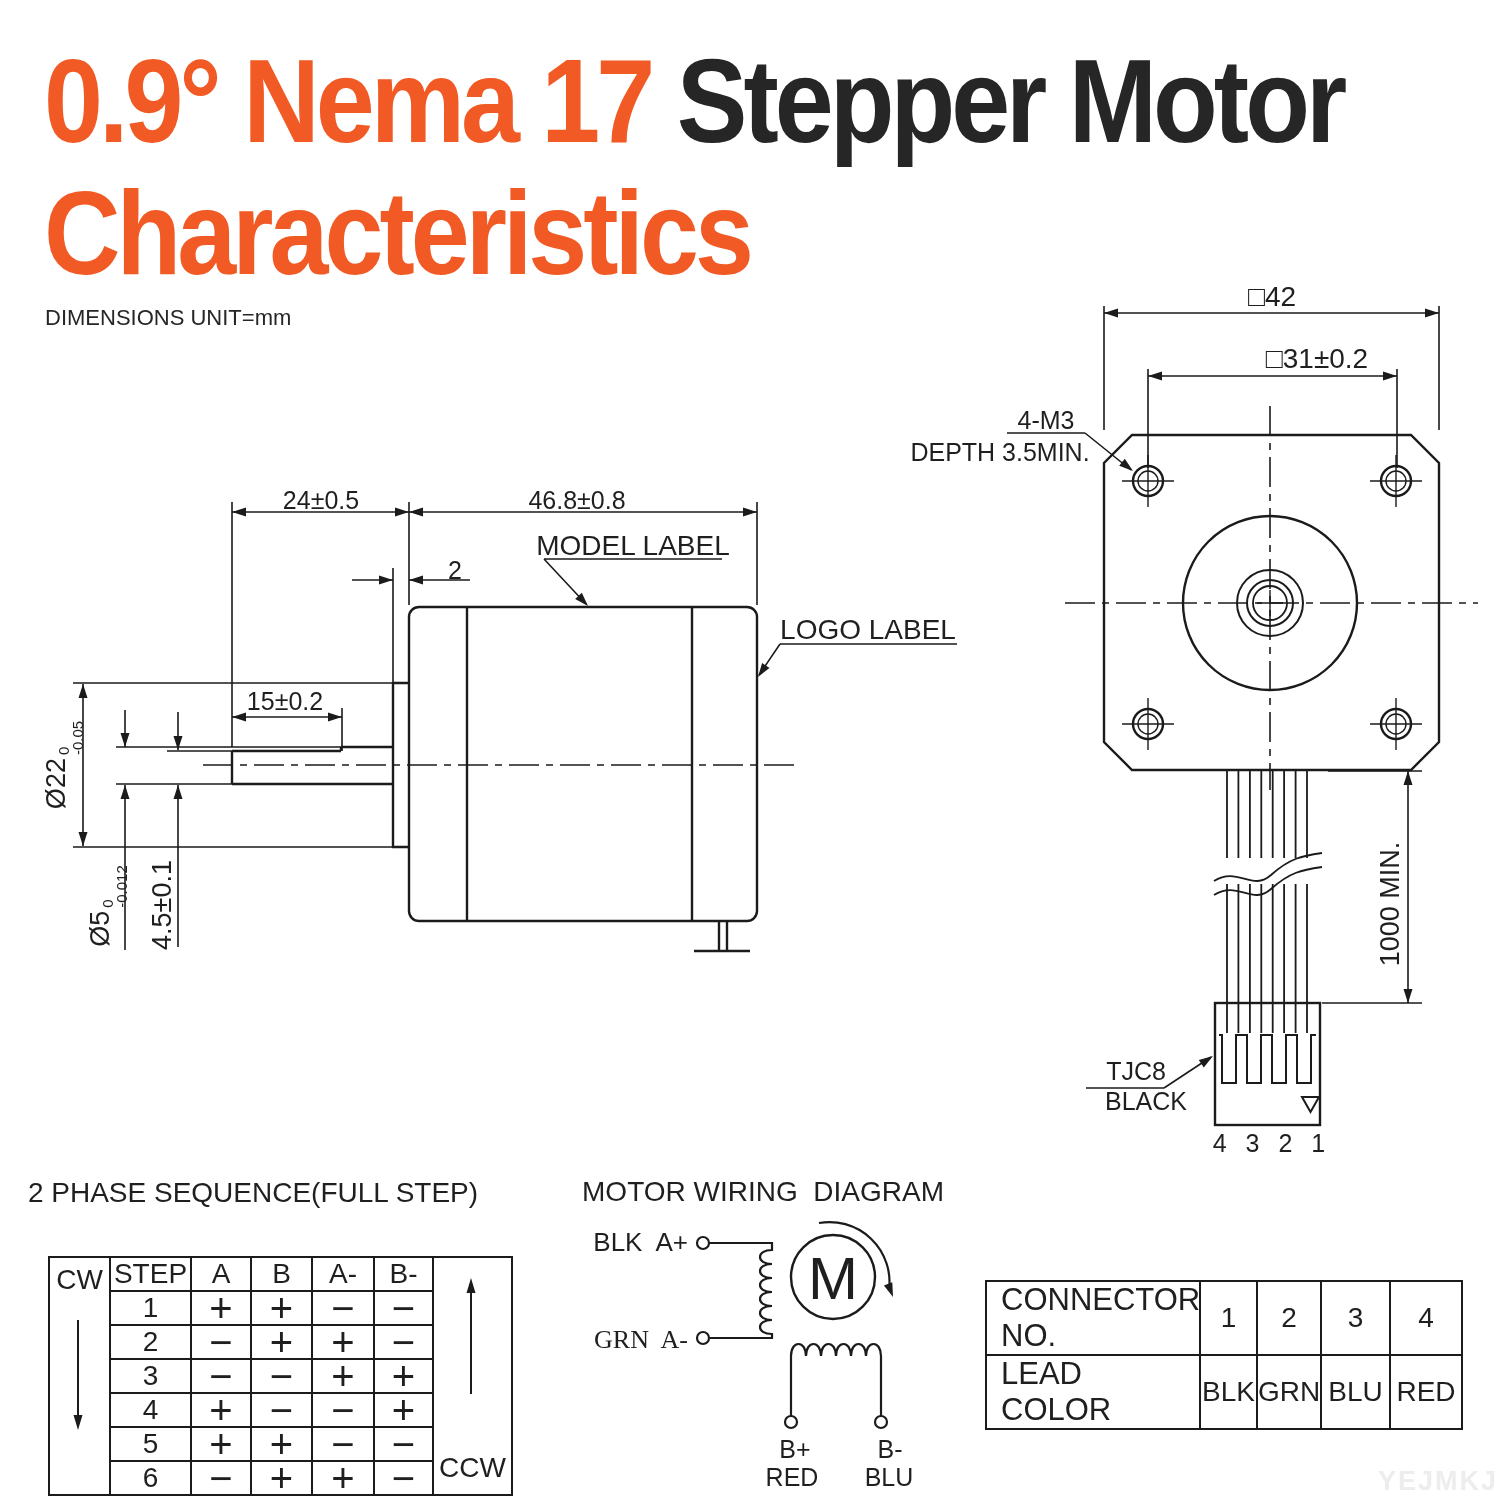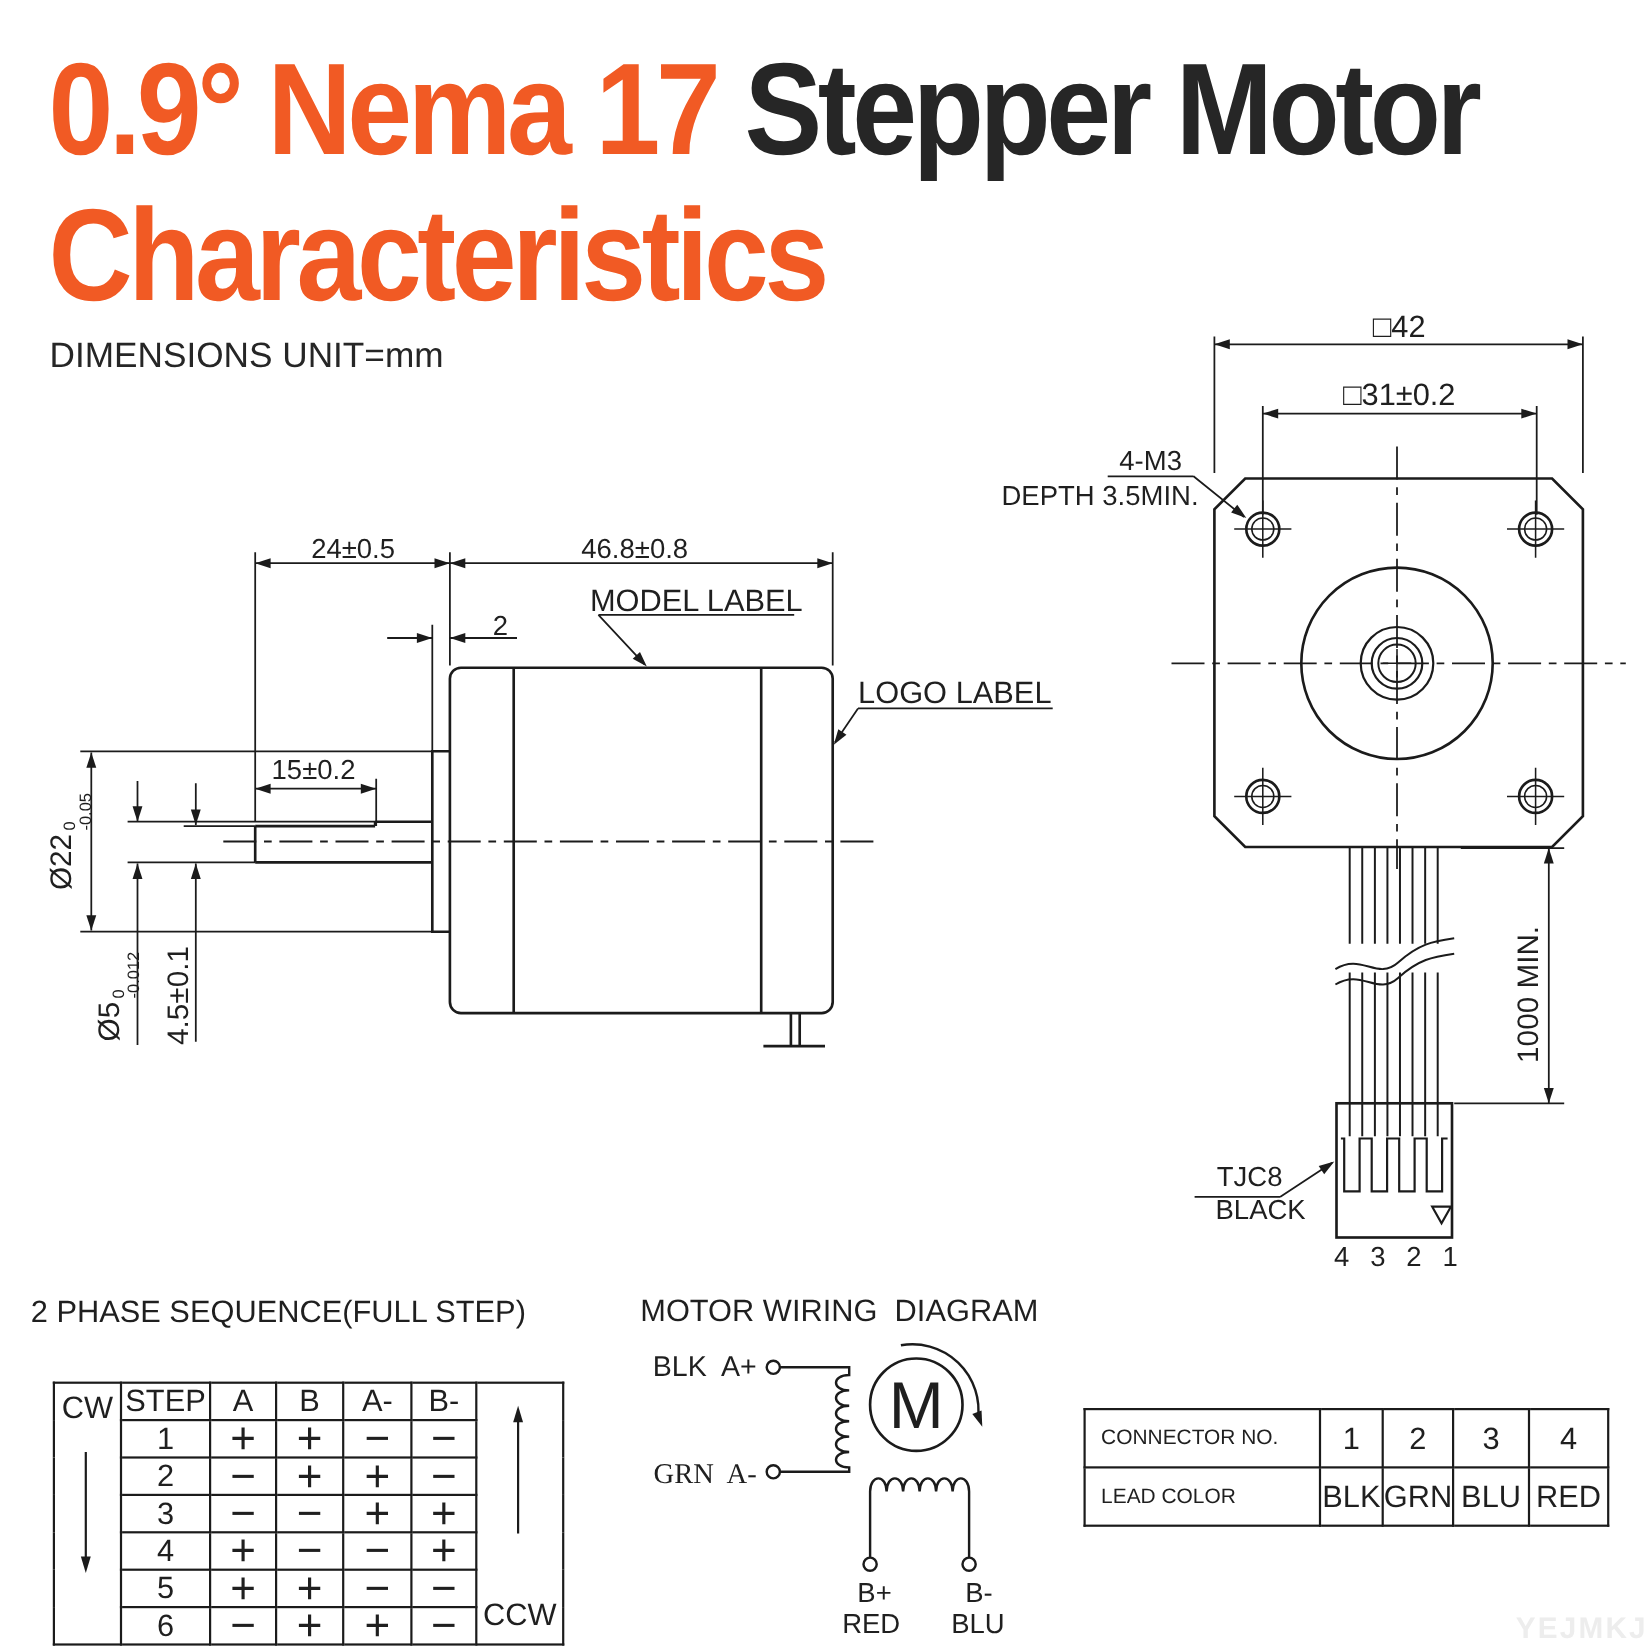--- a/index.html
+++ b/index.html
@@ -6,21 +6,21 @@
   .canvas{position:relative;width:1500px;height:1500px;background:#fff;overflow:hidden;
           font-family:"Liberation Sans",sans-serif;color:#1f1f1f;}
   svg.linework{position:absolute;left:0;top:0;z-index:1;}
   
   .title{position:absolute;left:44px;top:34px;z-index:2;font-weight:700;font-size:106px;
          letter-spacing:-4px;line-height:118px;transform:scaleY(1.12);transform-origin:top left;
          white-space:nowrap;}
   .orange{color:#F15A24;}
   .dark{color:#262626;}
   
-  .tl{position:absolute;z-index:2;font-size:32px;color:#262626;white-space:pre;}
+  .tl{position:absolute;z-index:2;font-size:22px;color:#262626;white-space:pre;}
   .dimtext{position:absolute;z-index:2;transform:translate(-50%,-50%);font-size:25px;white-space:pre;}
   .big28{font-size:28px;}
   .vlabel{position:absolute;z-index:2;transform:translate(-50%,-50%) rotate(-90deg);
           font-size:27px;white-space:nowrap;}
   .lbl-r{position:absolute;z-index:2;transform:translate(-100%,-50%);font-size:26px;white-space:pre;}
   .tol{display:inline-flex;flex-direction:column;align-items:flex-start;font-size:15px;
        line-height:14px;margin-left:3px;vertical-align:-4px;}
   .tol i{font-style:normal;}
   .motorM{position:absolute;z-index:2;transform:translate(-50%,-50%);font-size:60px;font-weight:400;}
   .pins{letter-spacing:6px;}
@@ -28,21 +28,21 @@
              font-weight:700;letter-spacing:2px;color:#EDEDED;}
   
   table.dtable{position:absolute;z-index:2;border-collapse:collapse;table-layout:fixed;
                background:transparent;}
   table.dtable td{border:2px solid #1b1b1b;text-align:center;padding:0;font-size:28px;color:#1f1f1f;}
   table.ptable{left:48px;top:1256px;width:463px;}
   table.ptable td.cw{vertical-align:top;padding-top:6px;}
   table.ptable td.ccw{vertical-align:bottom;padding-bottom:10px;}
   table.ptable td.sign{font-size:40px;line-height:28px;}
   table.ctable{left:985px;top:1280px;width:476px;}
-  table.ctable td.rowhead{text-align:left;padding-left:14px;font-size:19px;}
+  table.ctable td.rowhead{text-align:left;padding-left:14px;font-size:31px;}
 </style>
 </head>
 <body>
 
 <div class="canvas">
 
   <svg class="linework" width="1500" height="1500" viewBox="0 0 1500 1500" aria-hidden="true">
     <g stroke="#1b1b1b" fill="none">
 
       <g stroke-width="2.4">
@@ -182,21 +182,21 @@
         <i>0</i>
         <i>-0.05</i>
       </span></div>
   <div class="vlabel" style="left:107px;top:906px;"><span>Ø5</span><span class="tol">
         <i>0</i>
         <i>-0.012</i>
       </span></div>
   <div class="vlabel" style="left:162px;top:905px;">4.5±0.1</div>
 
   <div class="dimtext big28" style="left:1272px;top:297px;">□42</div>
-  <div class="dimtext big28" style="left:1272px;top:359px;">□31±0.2</div>
+  <div class="dimtext big28" style="left:1317px;top:359px;">□31±0.2</div>
   <div class="dimtext" style="left:1046px;top:420px;">4-M3</div>
   <div class="dimtext" style="left:1000px;top:452px;">DEPTH 3.5MIN.</div>
   <div class="vlabel" style="left:1390px;top:904px;">1000 MIN.</div>
   <div class="dimtext" style="left:1125px;top:1071px;margin-left:11px;">TJC8</div>
   <div class="dimtext" style="left:1130px;top:1101px;margin-left:16px;">BLACK</div>
   <div class="dimtext pins" style="left:1272px;top:1143px;">4 3 2 1</div>
 
   <div class="dimtext big28" style="left:253px;top:1193px;transform:translate(-50%,-50%);">2 PHASE SEQUENCE(FULL STEP)</div>
 
   <table class="dtable ptable">

